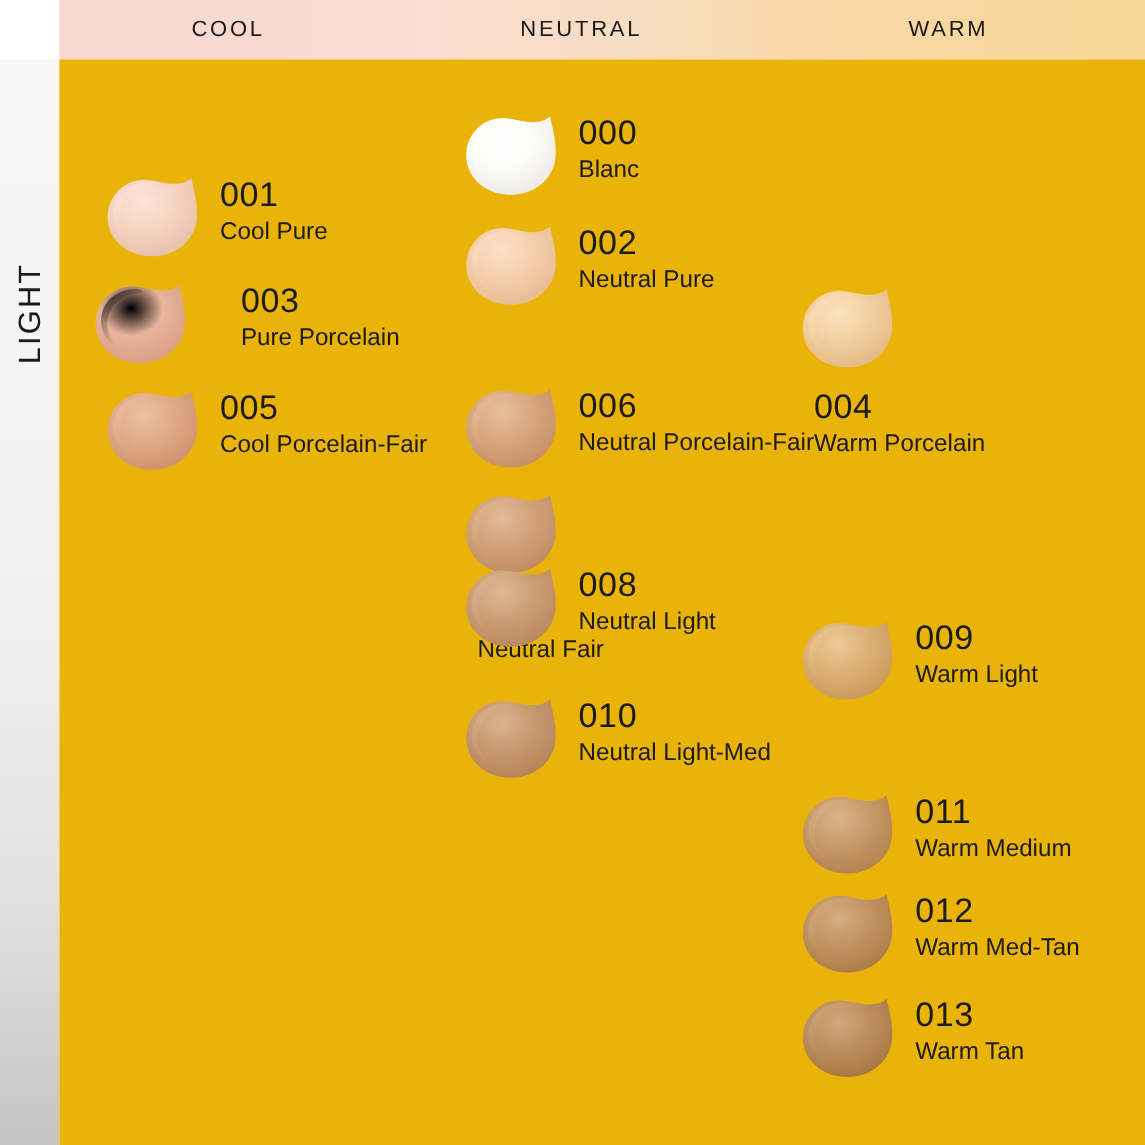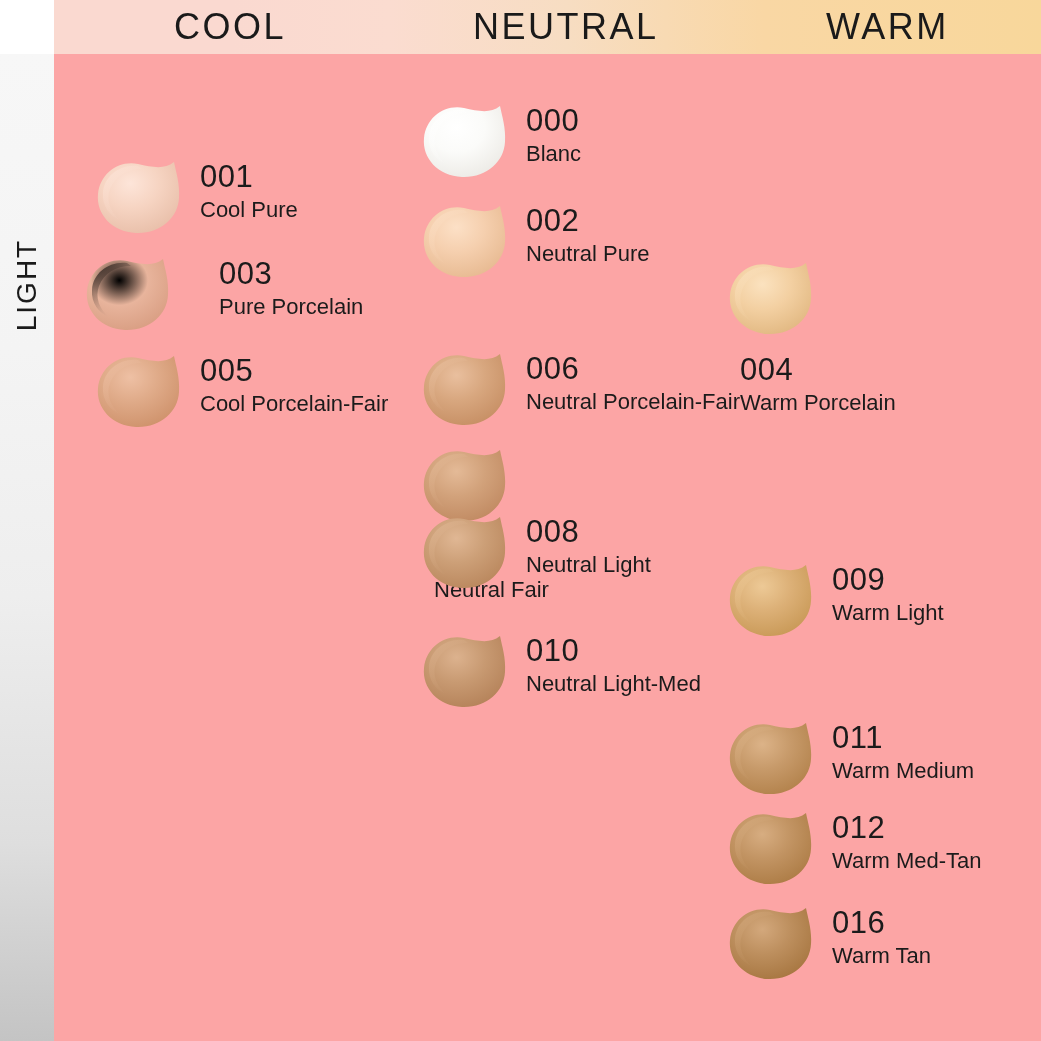--- a/index.html
+++ b/index.html
@@ -20,21 +20,21 @@
     position: absolute;
     left: 54px; top: 0; right: 0; height: 54px;
     background: linear-gradient(to right,
         #fad9d0 0%, #fad9d0 18%, #fbdcd0 34%,
         #f7ddc2 52%, #f9d7a4 72%, #f8d79b 100%);
   }
   .header-band .col-title {
     position: absolute;
     top: 0; height: 54px;
     display: flex; align-items: center;
-    font-size: 36px;
+    font-size: 20px;
     font-weight: 300;
     letter-spacing: 2.5px;
     color: #1a1a1a;
     white-space: nowrap;
   }
   .ct-cool    { left: 120px; }
   .ct-neutral { left: 419px; }
   .ct-warm    { left: 772px; }
 
   
@@ -54,21 +54,21 @@
     font-weight: 300;
     letter-spacing: 2px;
     color: #1a1a1a;
     white-space: nowrap;
   }
 
   
   .board {
     position: absolute;
     left: 54px; top: 54px; right: 0; bottom: 0;
-    background: #fca5a5;
+    background: #eab308;
   }
   .shade {
     position: absolute;
     display: flex;
     align-items: flex-start;
   }
   .blob-wrap {
     position: relative;
     width: 92px; height: 82px;
     flex: 0 0 92px;
@@ -422,19 +422,19 @@
               <linearGradient id="rim13" x1="0%" y1="0%" x2="60%" y2="100%">
                 <stop offset="0%" stop-color="#d3a87c" stop-opacity="0.95"></stop>
                 <stop offset="100%" stop-color="#bd8f5e" stop-opacity="0"></stop>
               </linearGradient>
             </defs>
             <path d="M 80 6 C 70 14 58 11 44 8 C 24 4 6 18 4 38 C 2 58 18 76 42 77 C 66 78 84 62 85 42 C 86 28 82 16 80 6 Z" fill="url(#body13)"></path>
             <path d="M 44 10 C 26 8 10 20 9 37 C 8 50 16 60 26 64 C 16 56 12 44 16 33 C 21 20 33 13 48 13 Z" fill="url(#rim13)"></path>
           </svg>
         </div>
         <div class="shade-text">
-          <div class="shade-code">016</div>
+          <div class="shade-code">013</div>
           <div class="shade-name">Warm Tan</div>
         </div>
       </div>
     </div>
 
 </div>
 
 </body></html>

